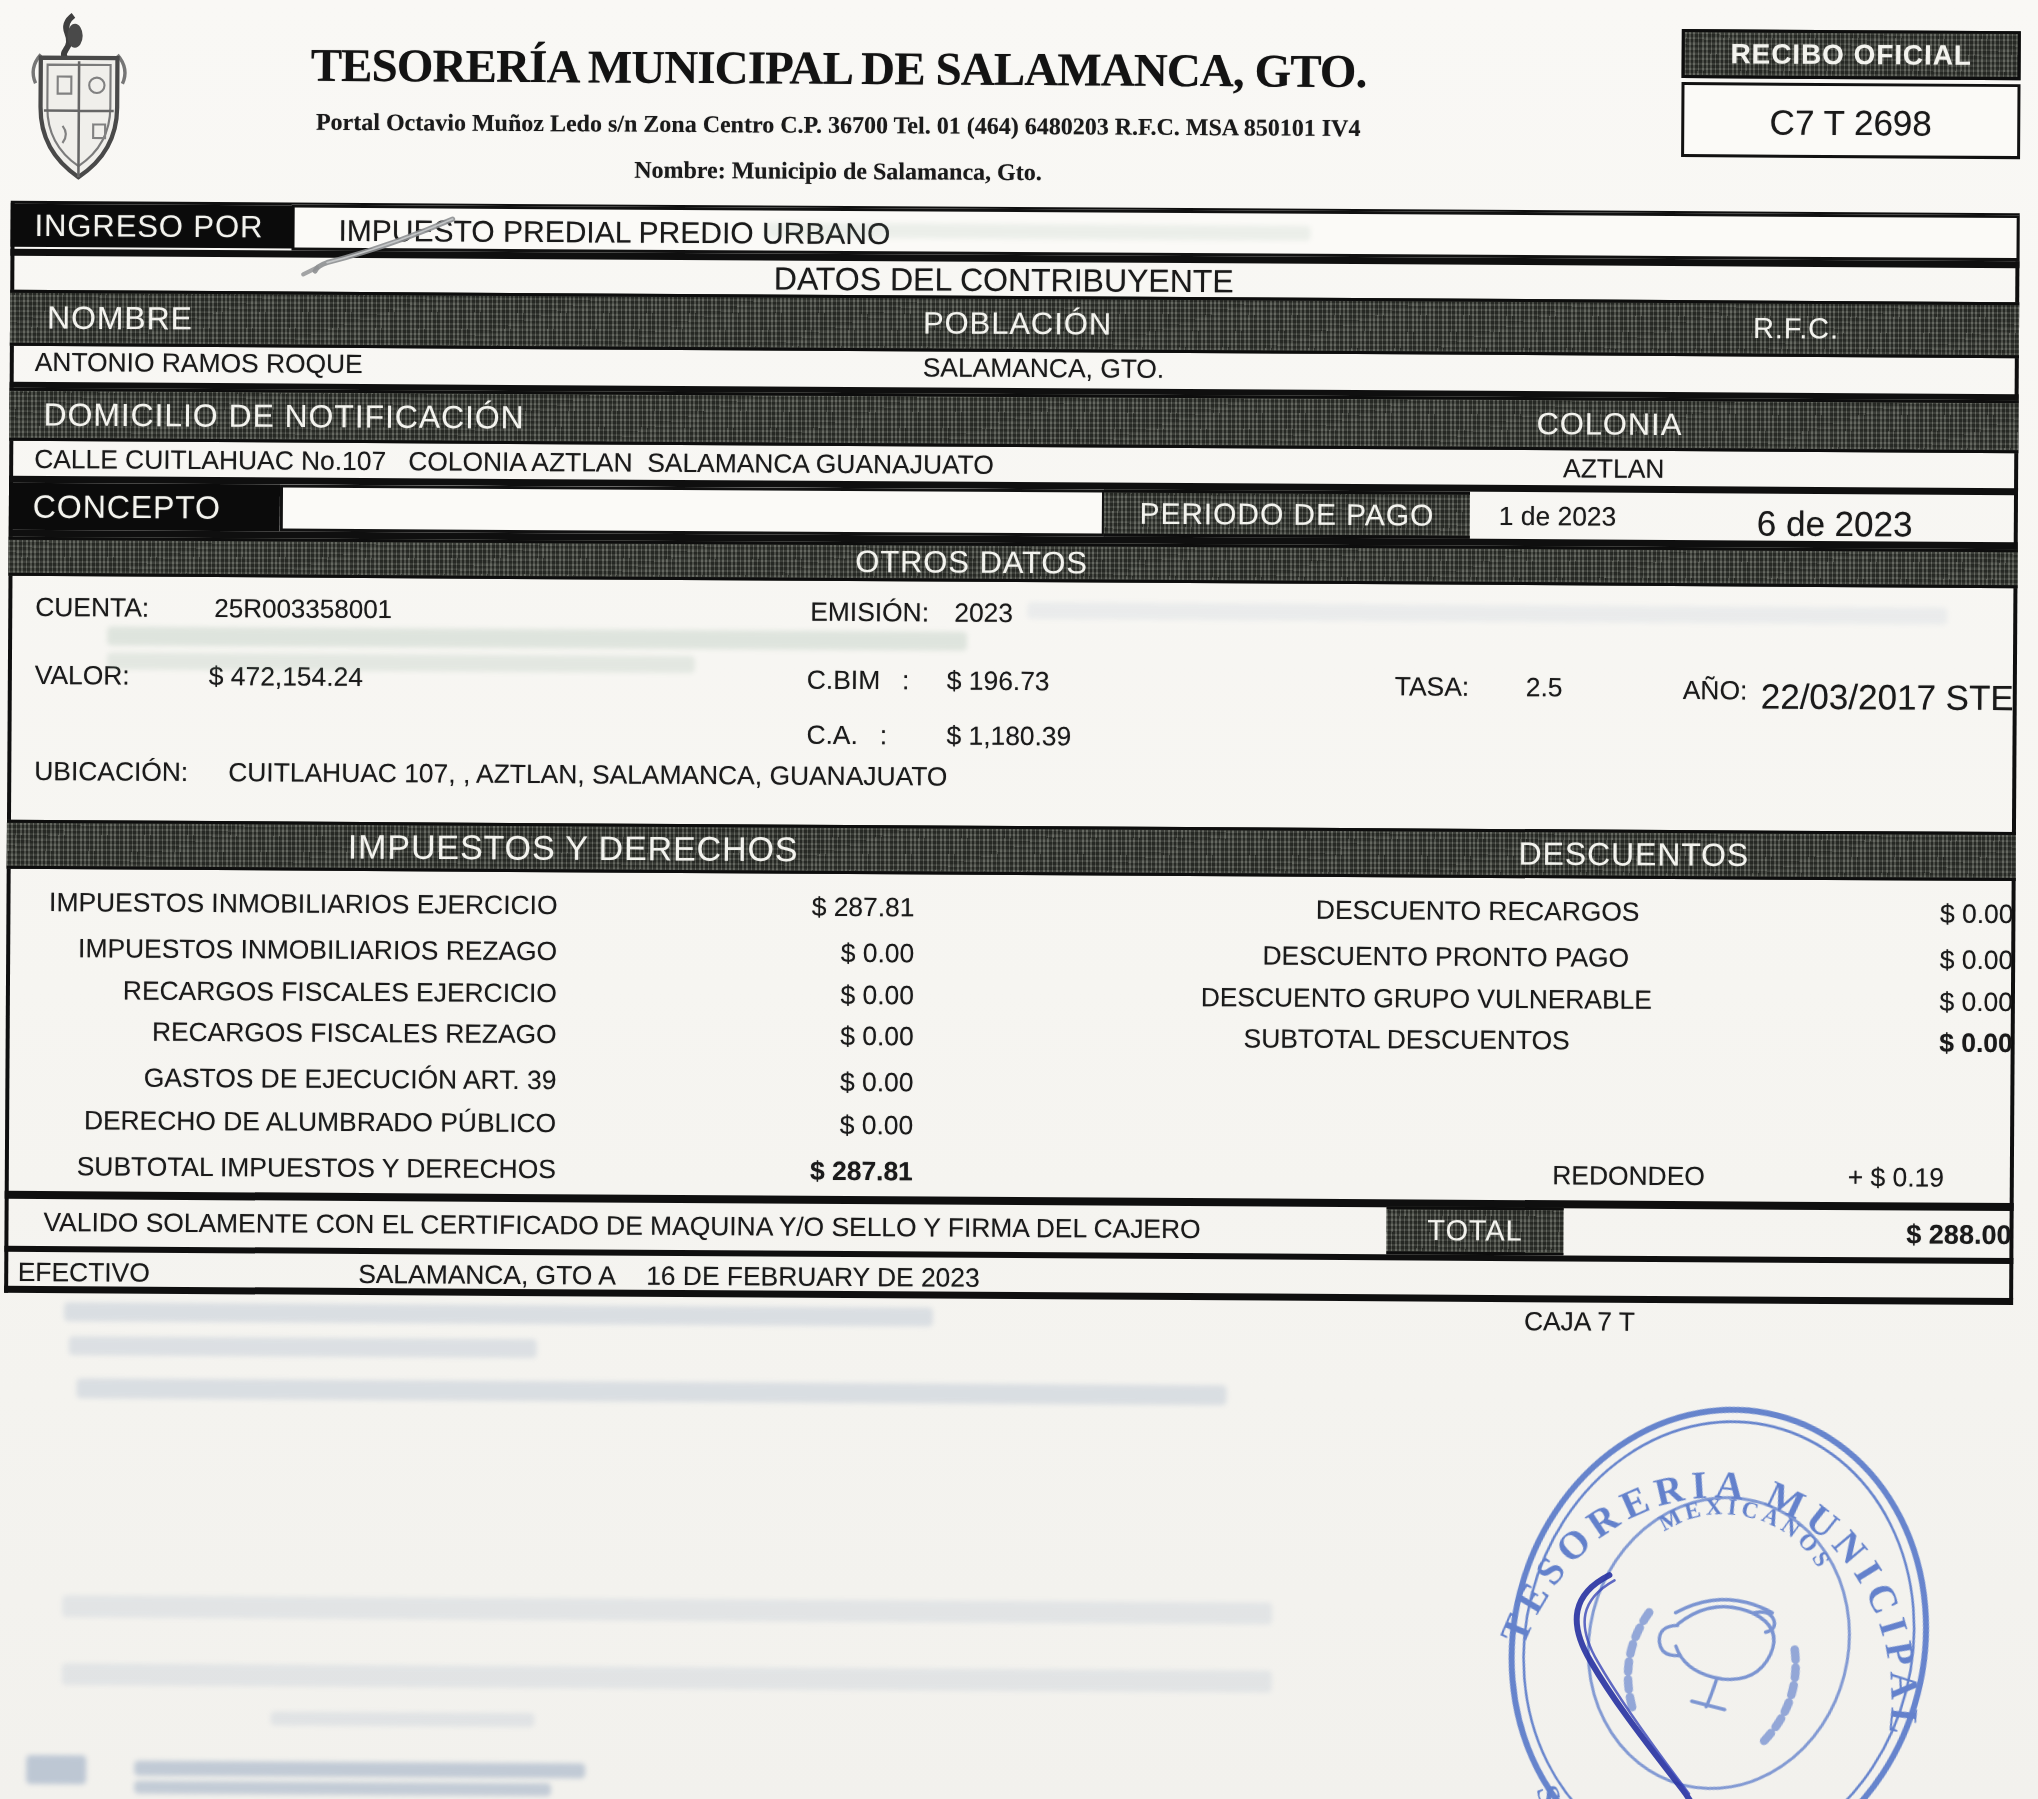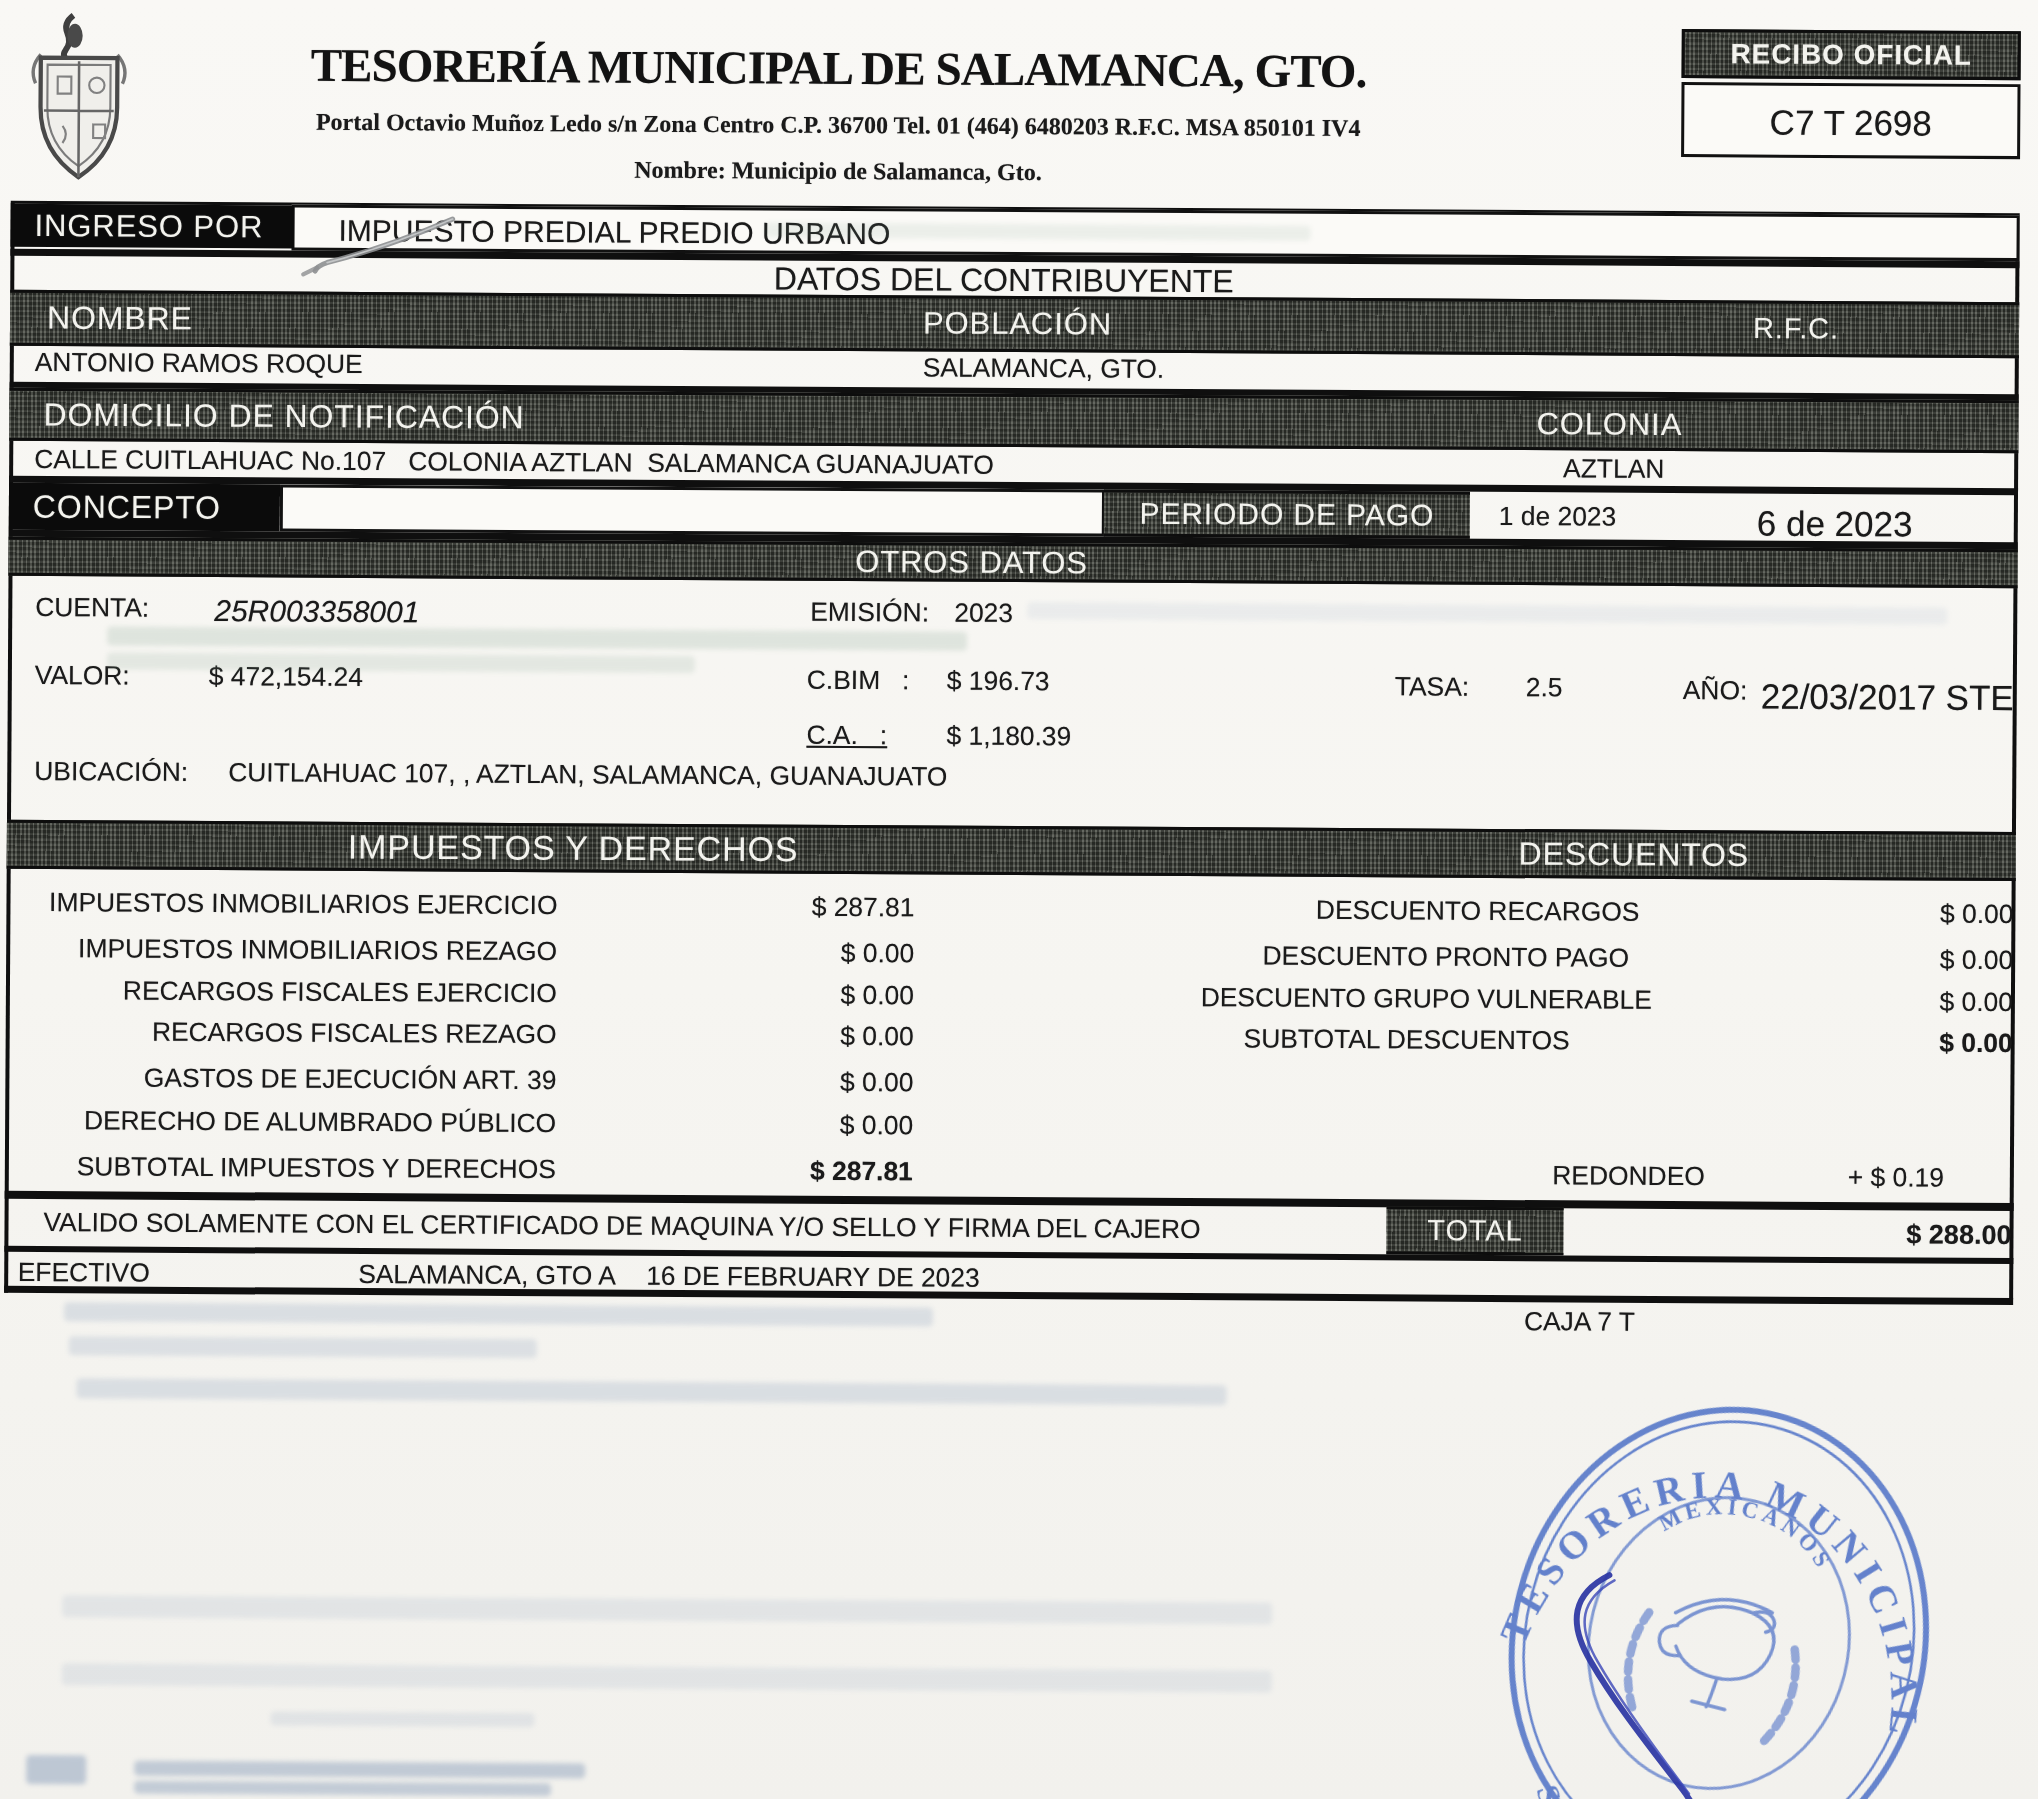--- a/index.html
+++ b/index.html
@@ -103,34 +103,34 @@
   </div>
   <div class="t" style="left:1502px;top:493px;font-size:26.4px;">1 de 2023</div>
   <div class="t" style="left:1760px;top:493px;font-size:35px;">6 de 2023</div>
   <div class="hr" style="top:530px;height:6.8px;"></div>
 
   <div class="band" style="left:12px;top:537px;width:2009px;height:39px;box-sizing:border-box;">
     <div class="bandtext c" style="left:818px;width:290px;font-size:31px;font-weight:400;">OTROS DATOS</div>
   </div>
 
   <div class="t" style="left:39px;top:593px;font-size:26.4px;">CUENTA:</div>
-  <div class="t" style="left:218px;top:593px;font-size:30px;font-style:italic;">25R003358001</div>
+  <div class="t" style="left:218px;top:593px;font-size:26px;">25R003358001</div>
   <div class="t" style="left:814px;top:593px;font-size:26.4px;">EMISIÓN:</div>
   <div class="t" style="left:958px;top:593px;font-size:26.4px;">2023</div>
 
   <div class="t" style="left:39px;top:661px;font-size:26.4px;">VALOR:</div>
   <div class="t" style="left:213px;top:661px;font-size:26.4px;">$ 472,154.24</div>
   <div class="t" style="left:811px;top:661px;font-size:26.4px;">C.BIM   :</div>
   <div class="t" style="left:951px;top:661px;font-size:26.4px;">$ 196.73</div>
   <div class="t" style="left:1399px;top:664px;font-size:26.4px;">TASA:</div>
   <div class="t" style="left:1530px;top:664px;font-size:26.4px;">2.5</div>
   <div class="t" style="left:1687px;top:666px;font-size:26.4px;">AÑO:</div>
   <div class="t" style="left:1765px;top:666px;font-size:35px;">22/03/2017 STE</div>
 
-  <div class="t" style="left:811px;top:716px;font-size:26.4px;text-decoration:underline;">C.A.   :</div>
+  <div class="t" style="left:811px;top:716px;font-size:26.4px;">C.A.   :</div>
   <div class="t" style="left:951px;top:716px;font-size:26.4px;">$ 1,180.39</div>
 
   <div class="t" style="left:39px;top:757px;font-size:26.4px;">UBICACIÓN:</div>
   <div class="t" style="left:233px;top:757px;font-size:26.4px;">CUITLAHUAC 107, , AZTLAN, SALAMANCA, GUANAJUATO</div>
 
   <div class="band" style="left:12px;top:820px;width:2009px;height:49px;box-sizing:border-box;">
     <div class="bandtext c" style="left:341px;width:426px;font-size:34px;font-weight:400;">IMPUESTOS Y DERECHOS</div>
     <div class="bandtext c" style="left:1414px;width:426px;font-size:32px;font-weight:400;">DESCUENTOS</div>
   </div>
 

